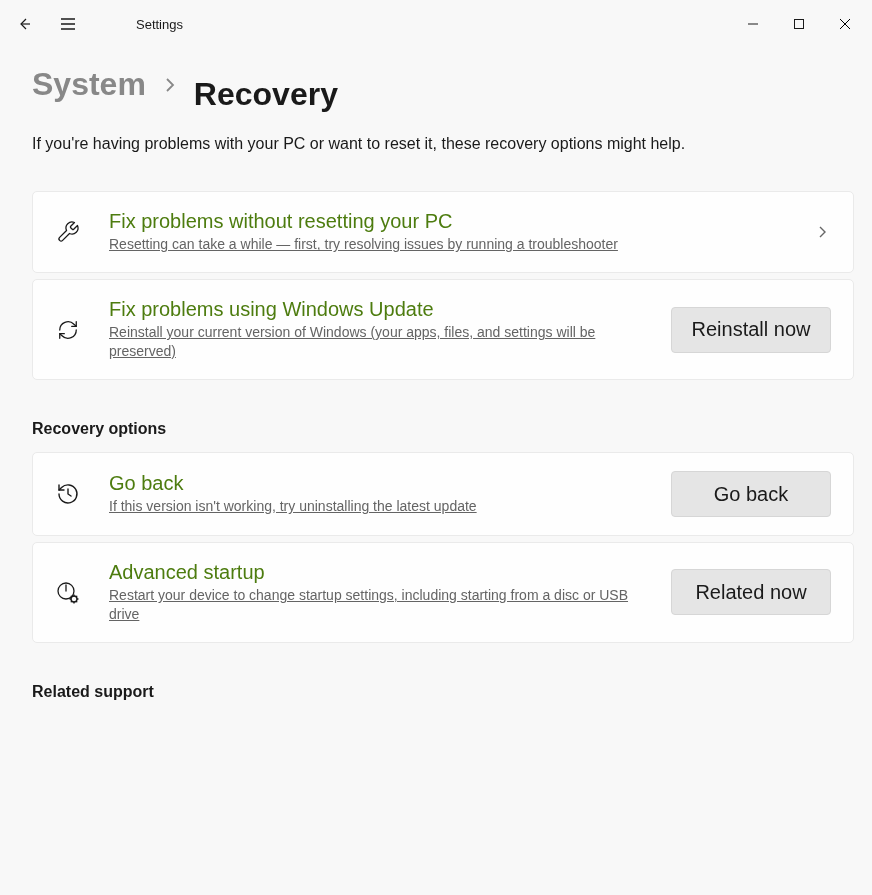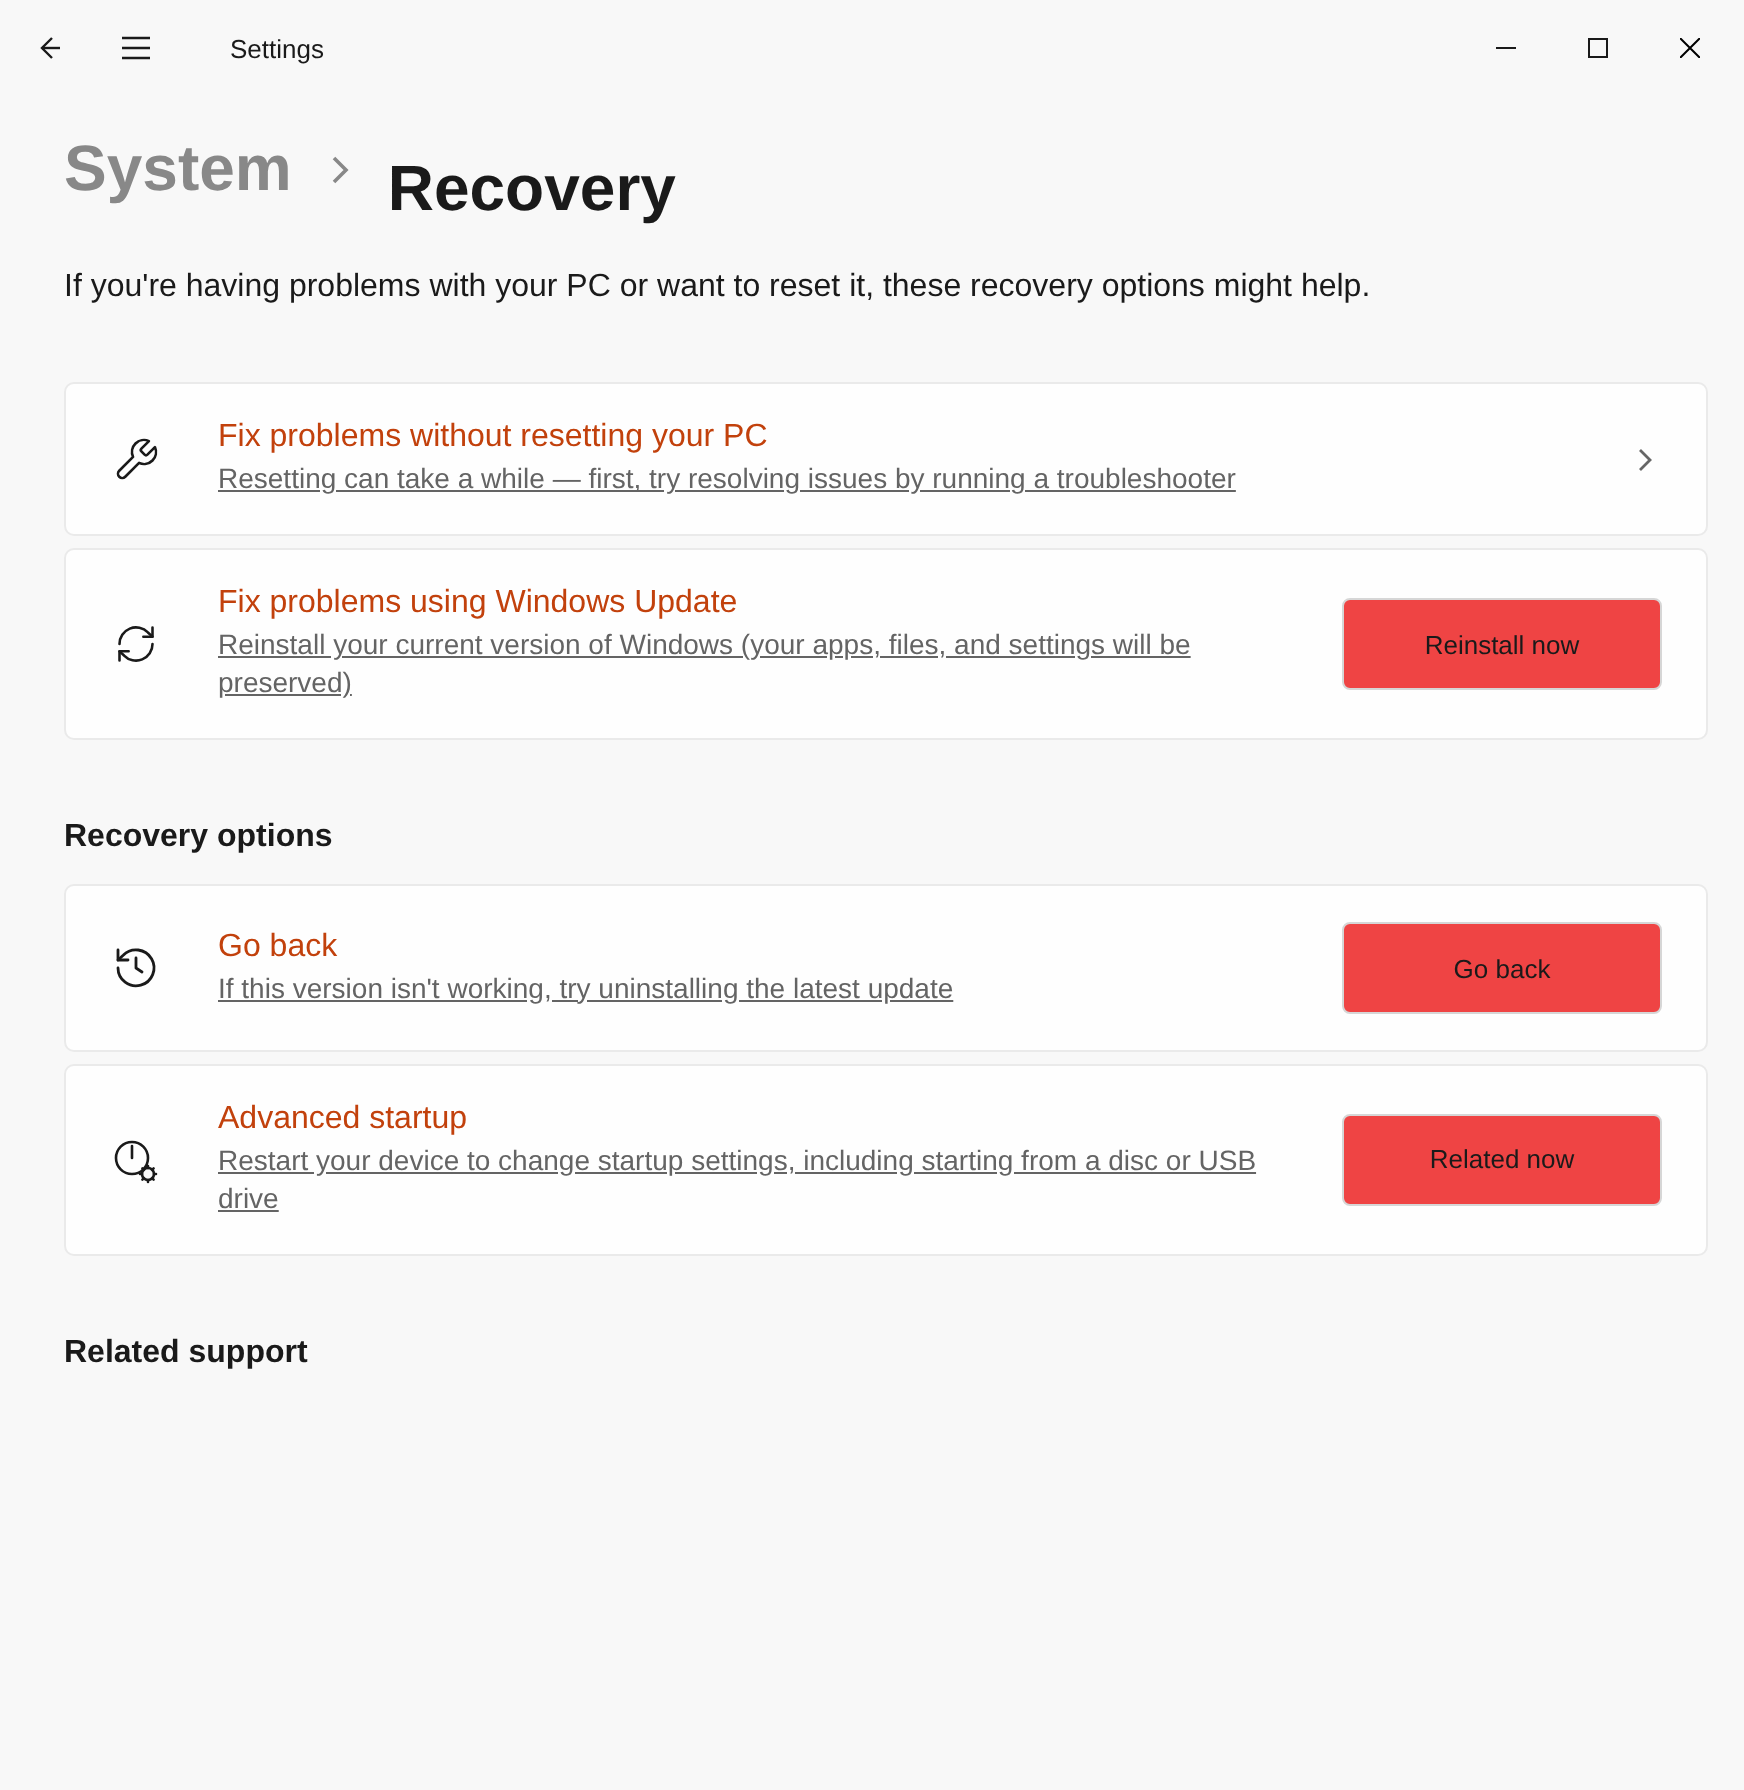--- a/index.html
+++ b/index.html
@@ -33,21 +33,21 @@
       align-items: center;
       justify-content: center;
       border: none;
       background: transparent;
       cursor: pointer;
       border-radius: 4px;
     }
     .app-title {
       font-size: 13px;
       color: #1a1a1a;
-      margin-left: 23px;
+      margin-left: 44px;
       font-weight: 400;
     }
     .titlebar-right {
       margin-left: auto;
       display: flex;
     }
     .win-btn {
       width: 46px;
       height: 32px;
       display: flex;
@@ -115,38 +115,38 @@
       height: 26px;
       flex-shrink: 0;
       display: flex;
       align-items: center;
       justify-content: center;
     }
     .card-text {
       flex: 1;
     }
     .card-title {
-      font-size: 16px;
-      color: #c2410c;
+      font-size: 20px;
+      color: #4d7c0f;
       margin-bottom: 2px;
       font-weight: 400;
     }
     .card-desc {
       font-size: 14px;
       color: #646464;
       line-height: 1.35;
       text-decoration: underline;
     }
     .card-action-btn {
       min-width: 160px;
       height: 46px;
-      background: #ef4444;
+      background: #e5e5e5;
       border: 1px solid #d6d6d6;
       border-radius: 4px;
-      font-size: 13px;
+      font-size: 20px;
       color: #1a1a1a;
       cursor: pointer;
       font-family: inherit;
     }
     .card-chevron {
       color: #666;
       flex-shrink: 0;
       padding: 0 4px;
     }
     .card.clickable {

